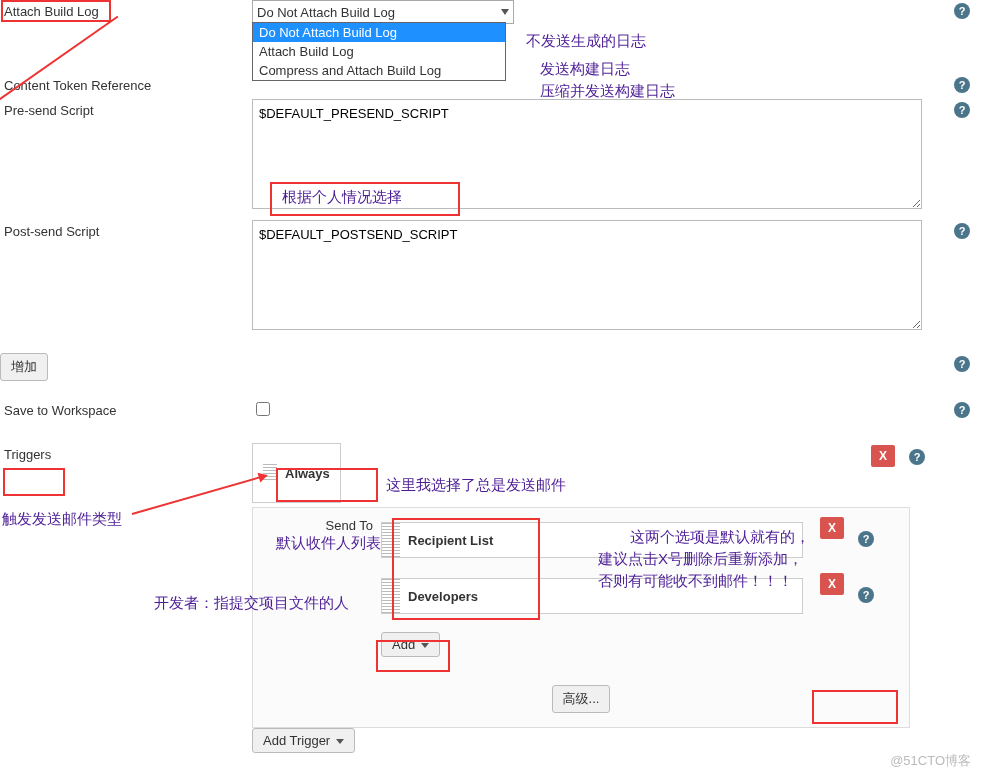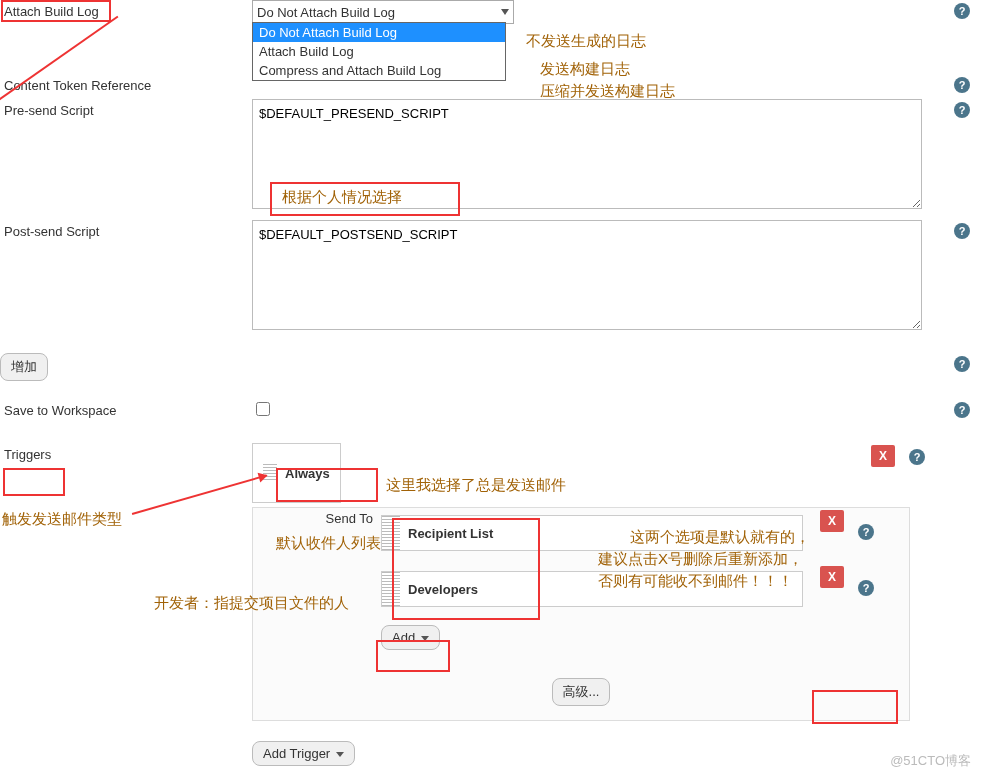--- a/index.html
+++ b/index.html
@@ -8,35 +8,35 @@
   .label-col{width:248px;padding-left:4px;padding-top:4px}
   .field-col{flex:1;position:relative}
   .help-col{width:38px;text-align:center;padding-top:3px}
   .help{display:inline-block;width:16px;height:16px;border-radius:50%;background:#4b758b;color:#fff;font-size:11px;font-weight:bold;line-height:16px;text-align:center}
   .sel{width:252px;height:22px;border:1px solid #aaa;background:#fff;font-size:13px;padding:0 4px;display:flex;align-items:center;justify-content:space-between}
   .sel::after{content:"";border-left:4px solid transparent;border-right:4px solid transparent;border-top:6px solid #555}
   .drop{position:absolute;top:22px;left:0;width:252px;border:1px solid #666;background:#fff;z-index:5}
   .drop div{padding:2px 6px;font-size:13px}
   .drop .hl{background:#1e90ff;color:#fff}
   textarea{width:670px;height:110px;font-family:inherit;font-size:13px;padding:6px;resize:both;border:1px solid #bbb;box-sizing:border-box}
-  .btn{display:inline-block;background:#f0f0f0;border:1px solid #bbb;border-radius:8px;padding:5px 12px;font-size:13px;cursor:pointer}
+  .btn{display:inline-block;background:#f0f0f0;border:1px solid #bbb;border-radius:3px;padding:5px 12px;font-size:13px;cursor:pointer}
   .btn.small{padding:4px 10px}
   .btn .caret{display:inline-block;margin-left:6px;border-left:4px solid transparent;border-right:4px solid transparent;border-top:5px solid #555;vertical-align:middle}
-  .trigger-block{border:1px solid #ddd;background:#fbfbfb;margin-top:4px;padding:3px 10px 14px 10px;width:636px;position:relative}
+  .trigger-block{border:1px solid #ddd;background:#fbfbfb;margin-top:4px;padding:10px 10px 14px 10px;width:636px;position:relative}
   .xbtn{position:absolute;width:24px;height:22px;background:#d9534f;color:#fff;font-weight:bold;text-align:center;line-height:22px;border-radius:2px;font-size:12px;cursor:pointer}
   .inner-li{display:flex;align-items:center;border:1px solid #ccc;background:#fff;height:34px;margin:4px 0;width:420px;position:relative}
   .inner-li .grip{width:18px;height:100%;background:repeating-linear-gradient(#bbb,#bbb 1px,#fff 1px,#fff 3px);margin-right:8px}
   .inner-li .txt{font-weight:bold}
   .send-to{font-size:13px;text-align:right;width:110px;padding-right:8px}
   .always-box{display:inline-flex;align-items:center;border:1px solid #ccc;background:#fff;height:28px;padding:15px 10px}
   .always-box .grip{width:14px;height:18px;background:repeating-linear-gradient(#bbb,#bbb 1px,#fff 1px,#fff 3px);margin-right:8px}
   .cb{width:14px;height:14px}
   
   .redbox{position:absolute;border:2px solid #e33;pointer-events:none}
-  .redtxt{position:absolute;color:#a16207;font-size:15px;font-family:"SimSun","Microsoft YaHei",sans-serif;white-space:nowrap}
+  .redtxt{position:absolute;color:#4c1d95;font-size:15px;font-family:"SimSun","Microsoft YaHei",sans-serif;white-space:nowrap}
   .redline{position:absolute;background:#e33;height:1.5px;transform-origin:left center}
   .redline::after{content:"";position:absolute;right:-1px;top:-4px;border-left:9px solid #e33;border-top:5px solid transparent;border-bottom:5px solid transparent}
   .watermark{position:absolute;right:10px;bottom:6px;color:#bbb;font-size:13px}
 </style>
 </head>
 <body>
 
 <div class="page">
 
   <div class="row" style="padding-top:0">
@@ -125,21 +125,21 @@
               <span class="btn small"><span>Add</span><span class="caret"></span></span>
             </div>
 
           </div>
         </div>
         <div style="text-align:center;margin-top:28px">
           <span class="btn small">高级...</span>
         </div>
       </div>
 
-      <div style="margin-top:20px">
+      <div style="">
         <span class="btn small"><span>Add Trigger</span><span class="caret"></span></span>
       </div>
 
     </div>
     <div class="help-col"></div>
   </div>
 
   <div class="redbox" style="left:1px;top:0;width:106px;height:18px"></div>
   <div class="redtxt" style="left:526px;top:32px">不发送生成的日志</div>
   <div class="redtxt" style="left:540px;top:60px">发送构建日志</div>

